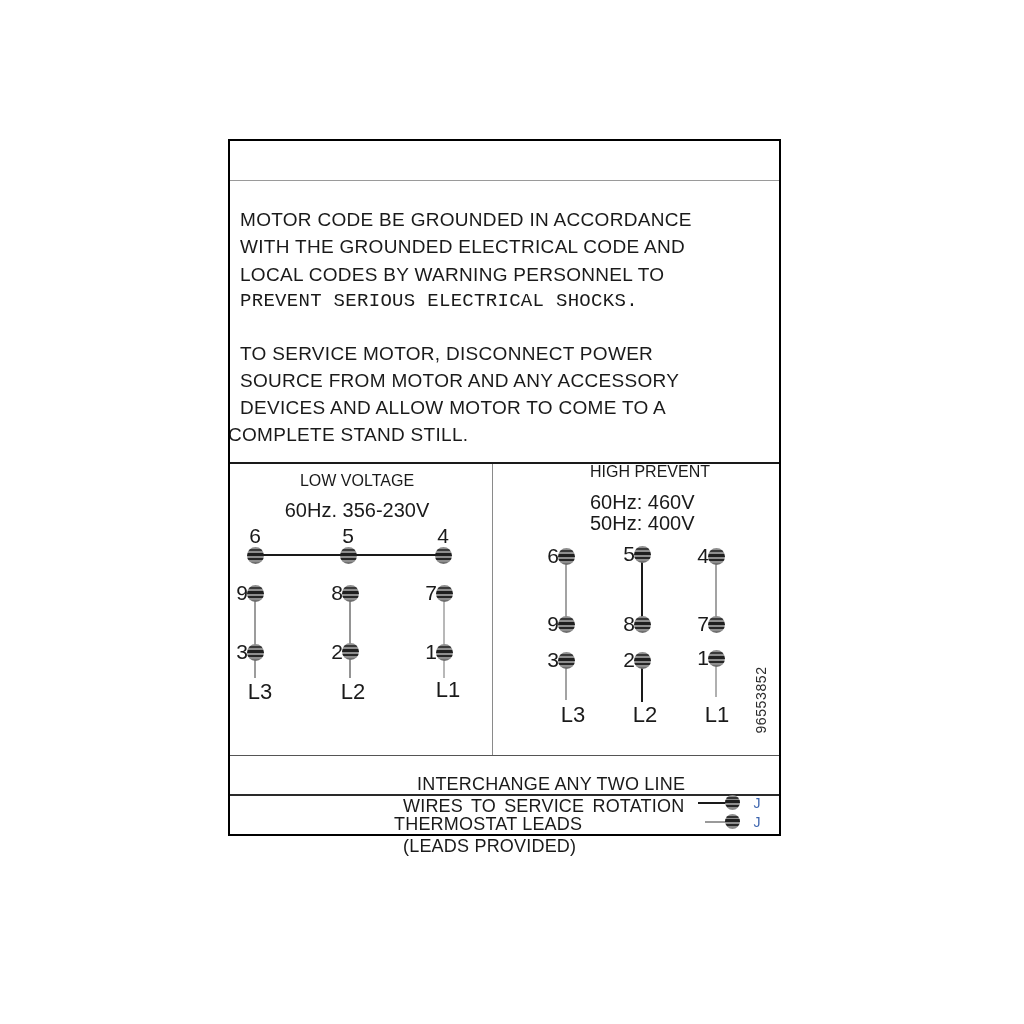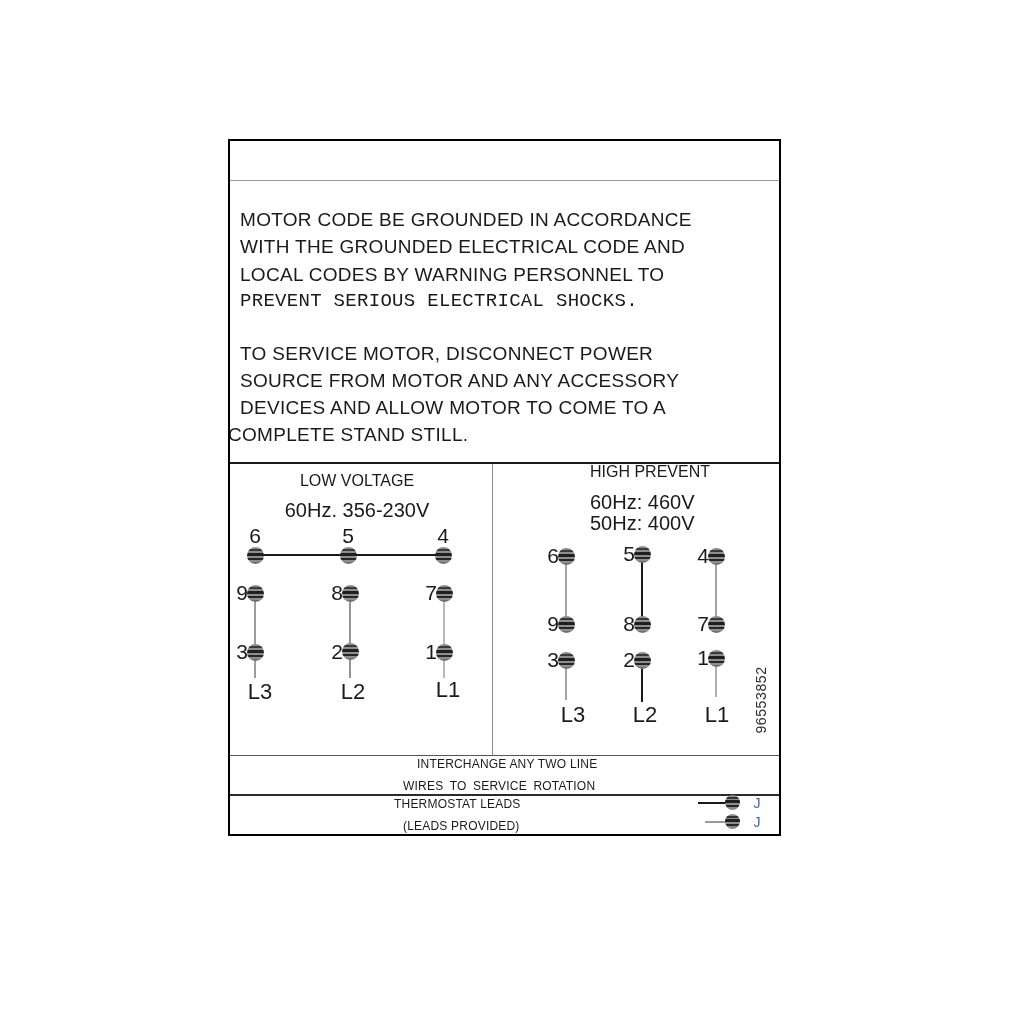--- a/index.html
+++ b/index.html
@@ -19,21 +19,21 @@
        background:linear-gradient(to bottom,#8e8e8e 0 2px,#333 2px 4px,#8e8e8e 4px 5px,
                   #1f1f1f 5px 8px,#8e8e8e 8px 10px,#262626 10px 12px,#8a8a8a 12px 15px);}
   .warn-title{font-size:30px;letter-spacing:0.5px;}
   .body-line{font-size:19px;letter-spacing:0.3px;}
   .diag-title{font-size:16px;}
   .diag-sub{font-size:20px;}
   .tnum{font-size:21px;line-height:20px;}
   .tnum.right{text-align:right;}
   .tnum.center{text-align:center;}
   .lline{font-size:22px;text-align:center;line-height:24px;}
-  .small{font-size:12px;letter-spacing:0.2px;}
+  .small{font-size:18px;letter-spacing:0.2px;margin-top:16px;}
   .j-label{font-size:14px;color:#3c64ae;text-align:center;line-height:15px;}
   .serial{font-size:14px;letter-spacing:0.6px;color:#2b2b2b;text-align:center;
           transform:rotate(-90deg);transform-origin:center center;line-height:16px;}
 </style>
 </head>
 <body>
 
 <div class="page">
   <div class="label">
 

